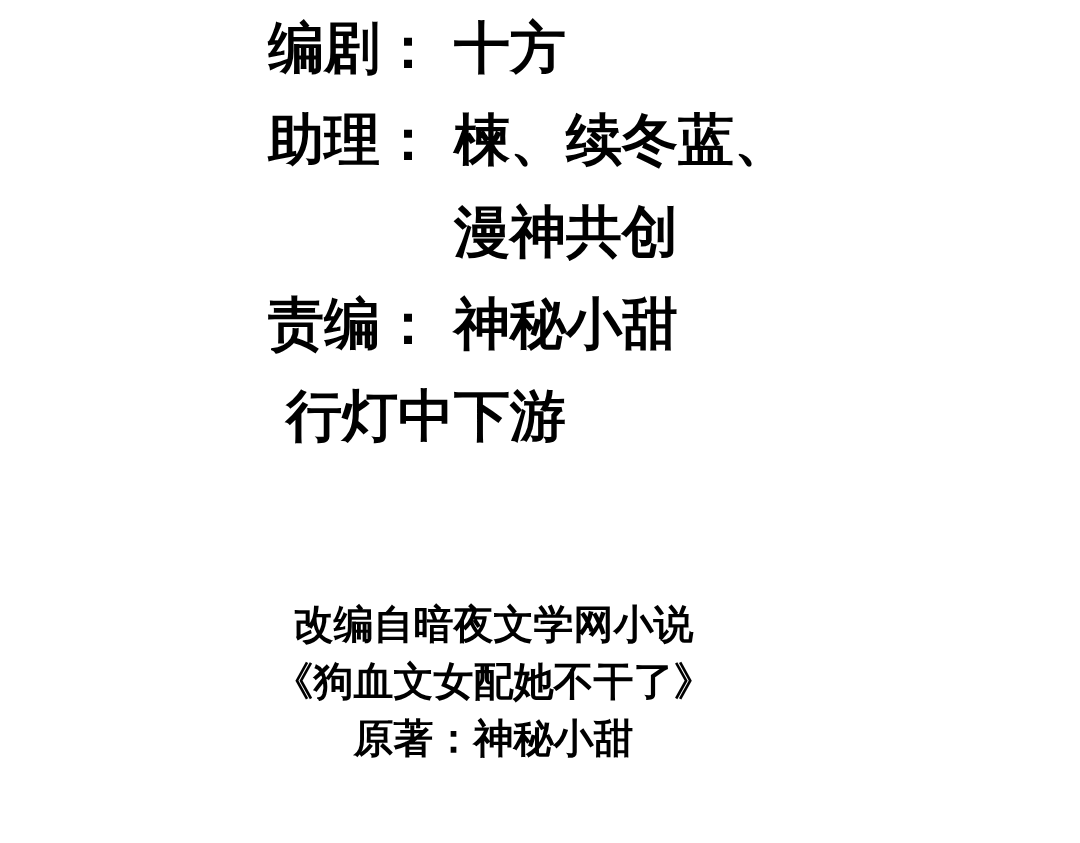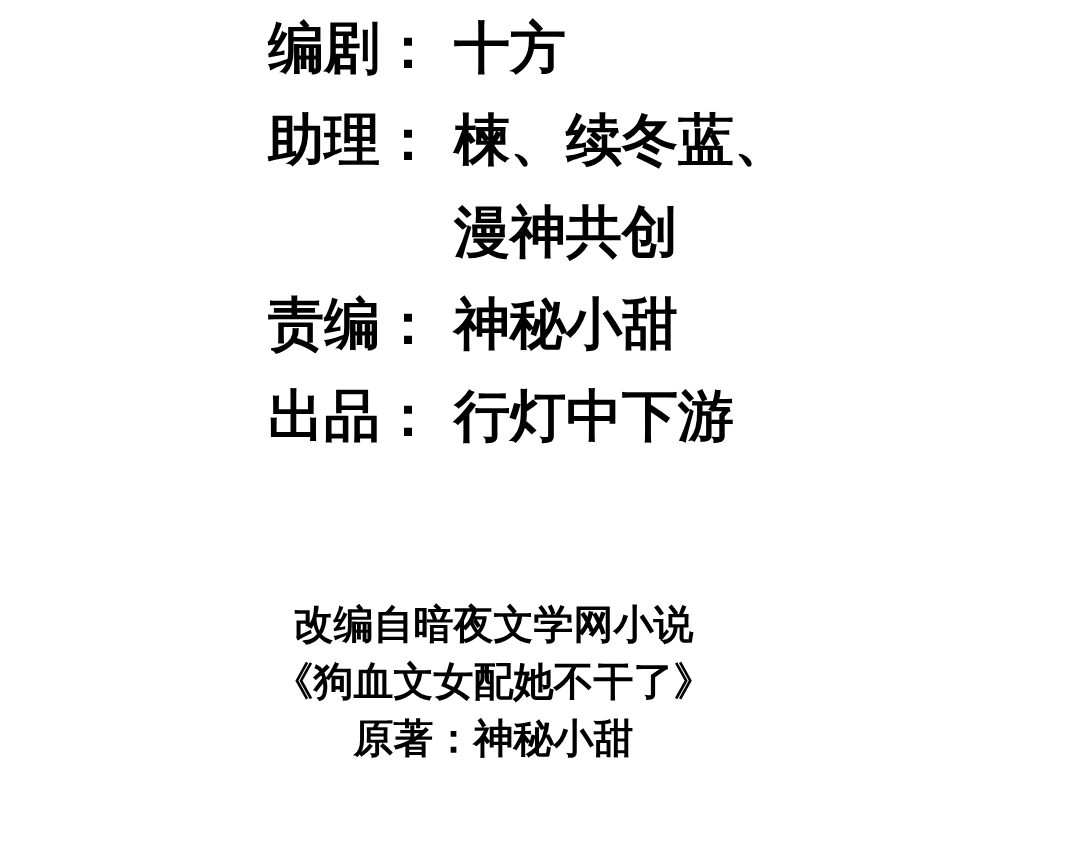--- a/index.html
+++ b/index.html
@@ -90,21 +90,20 @@
       <span class="credit-label">助理：</span>
       <span class="credit-value">漫神共创</span>
     </div>
 
     <div class="credit-row">
       <span class="credit-label">责编：</span>
       <span class="credit-value">神秘小甜</span>
     </div>
 
     <div class="credit-row">
-      <span class="credit-label">出品：</span>
       <span class="credit-value">行灯中下游</span>
     </div>
 
   </div>
 
   <div class="source-block">
     <div class="source-line">改编自暗夜文学网小说</div>
     <div class="source-line">《狗血文女配她不干了》</div>
     <div class="source-line">原著：神秘小甜</div>
   </div>

